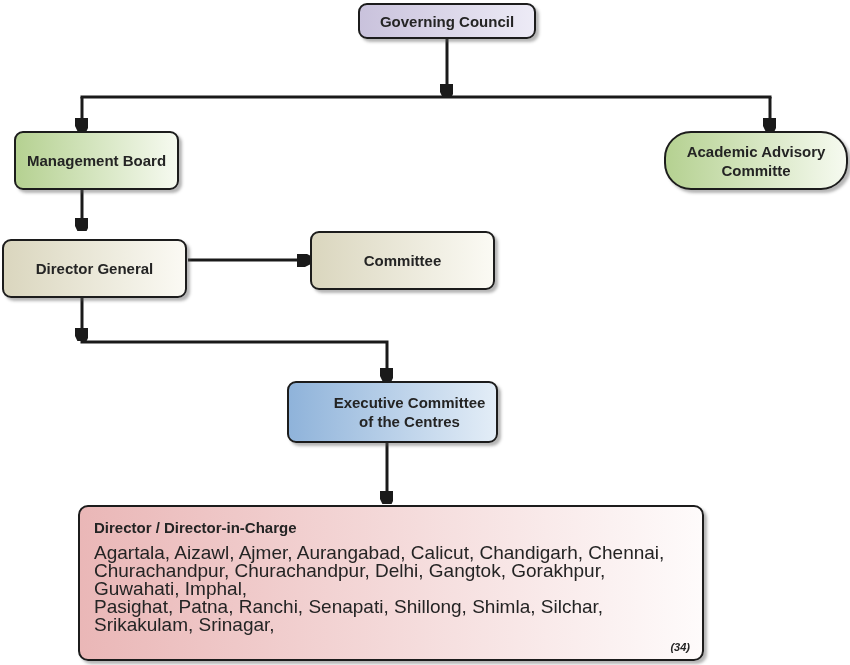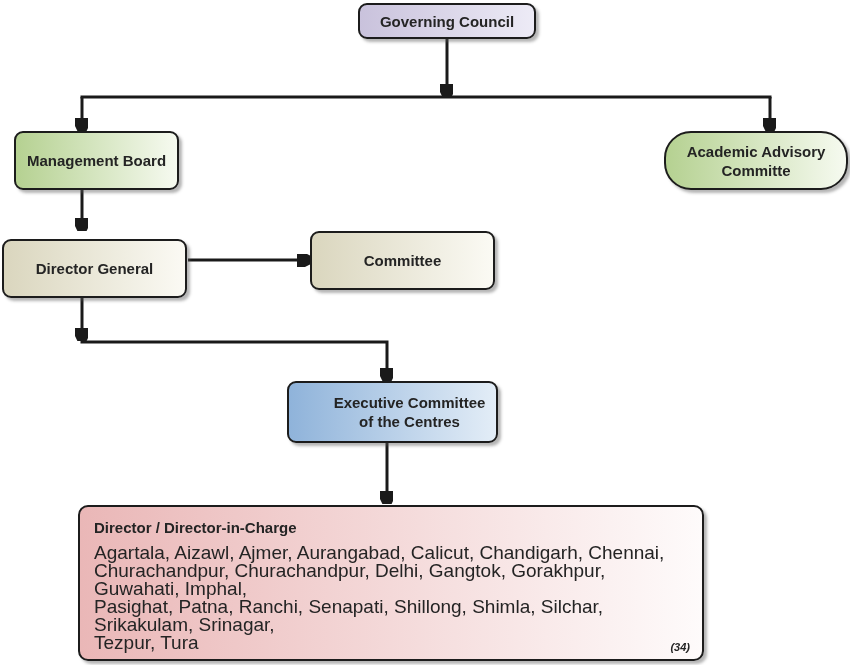--- a/index.html
+++ b/index.html
@@ -138,17 +138,16 @@
   <div class="node" id="n-executive" style="background: linear-gradient(to right, rgb(143, 179, 218), rgb(227, 237, 247)); padding-left: 40px;">
     <span class="line">Executive Committee</span>
     <span class="line">of the Centres</span>
   </div>
 
   <div class="big-box" id="n-directors" style="background: linear-gradient(to right, rgb(234, 183, 183), rgb(254, 251, 251));">
     <div class="title">Director / Director-in-Charge</div>
     <div class="city-line">Agartala, Aizawl, Ajmer, Aurangabad, Calicut, Chandigarh, Chennai,</div>
     <div class="city-line">Churachandpur, Churachandpur, Delhi, Gangtok, Gorakhpur, Guwahati, Imphal,</div>
     <div class="city-line">Pasighat, Patna, Ranchi, Senapati, Shillong, Shimla, Silchar, Srikakulam, Srinagar,</div>
-    <div class="city-line">Tezpur, Tura</div>
     <div class="count">(34)</div>
   </div>
 
 </div>
 
 </body></html>

